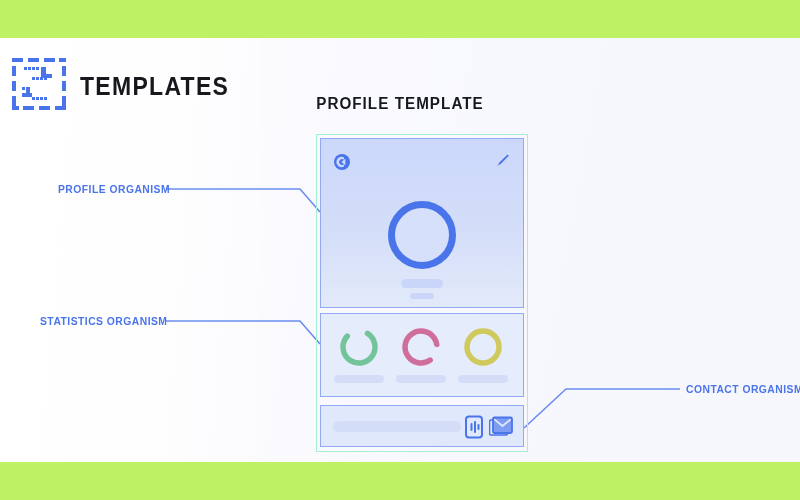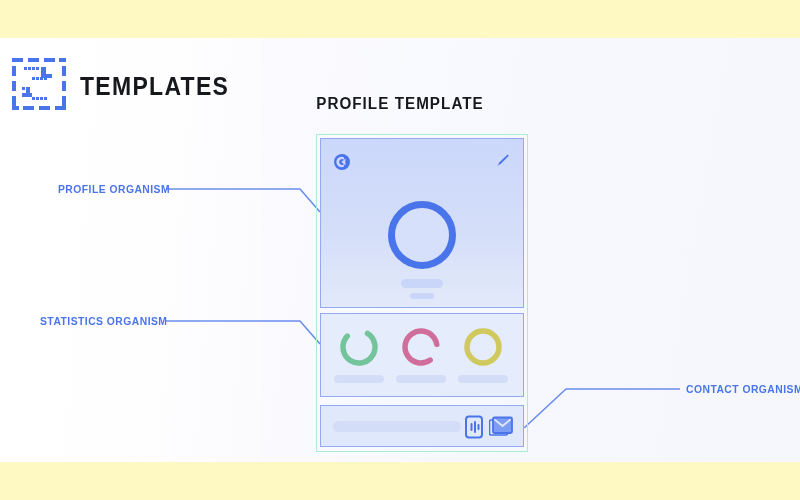--- a/index.html
+++ b/index.html
@@ -10,21 +10,21 @@
     width: 800px;
     height: 500px;
     background: #ffffff;
     font-family: "Liberation Sans", sans-serif;
     overflow: hidden;
   }
   #stage {
     position: relative;
     width: 800px;
     height: 500px;
-    background: #fef9c3;
+    background: #bef264;
   }
   
   .bg-content {
     position: absolute;
     left: 0;
     top: 38px;
     width: 800px;
     height: 424px;
     background: linear-gradient(100deg, #ffffff 0%, #fbfbfe 28%, #f7f8fe 62%, #f6f7fd 100%);
   }

